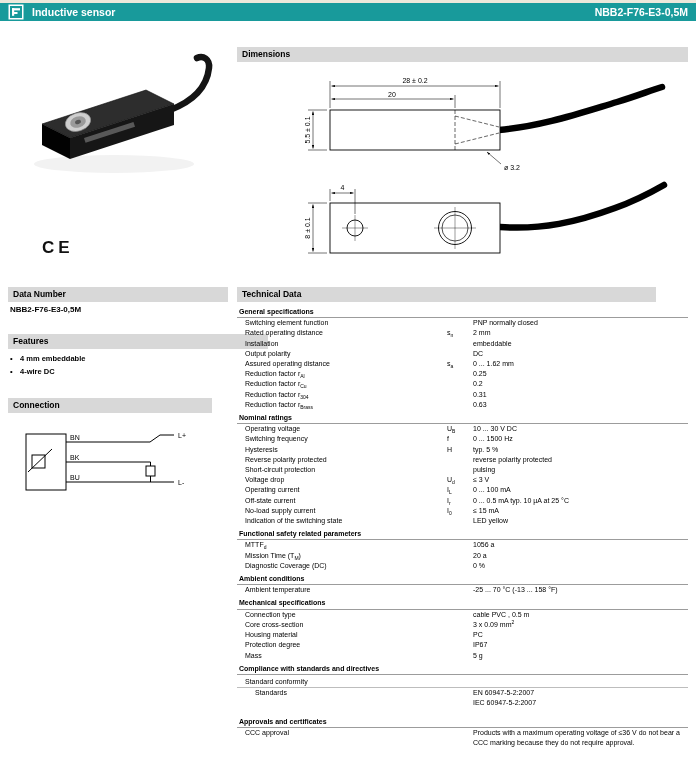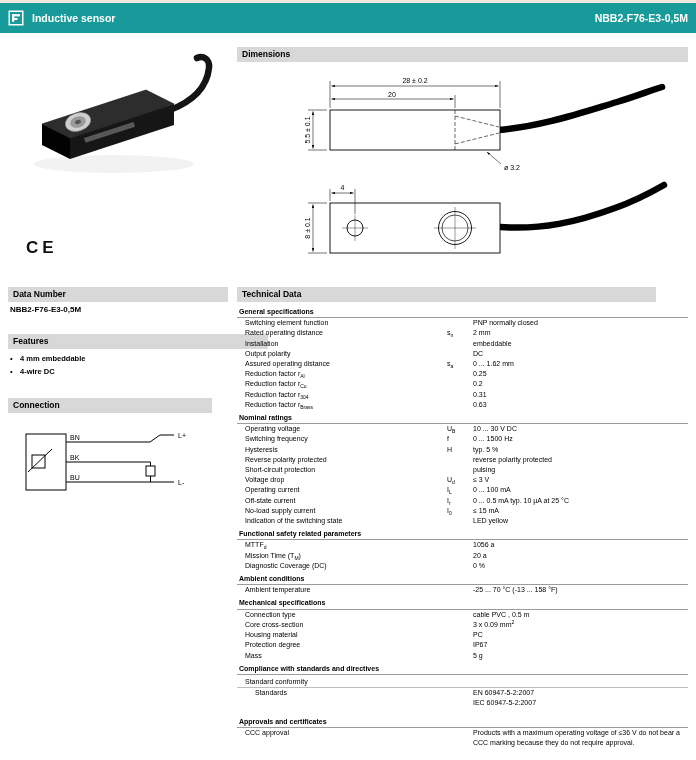--- a/index.html
+++ b/index.html
@@ -5,34 +5,34 @@
   html,body{margin:0;padding:0;}
   body{
     width:696px;height:760px;position:relative;overflow:hidden;
     background:#ffffff;color:#000;
     font-family:"Liberation Sans", sans-serif;
     -webkit-font-smoothing:antialiased;
   }
   .abs{position:absolute;}
   .topstrip{left:0;top:0;width:696px;height:3px;background:#ece8db;}
   .hdr{
-    left:0;top:3px;width:696px;height:30px;background:var(--accent,#189a9b);
+    left:0;top:3px;width:696px;height:18px;background:var(--accent,#189a9b);
     display:flex;align-items:center;box-sizing:border-box;padding:0 8px;
   }
   .hdr .logo{flex:none;margin-right:8px;}
   .hdr-title{color:#fff;font-weight:bold;font-size:10.5px;flex:1;}
   .hdr-model{color:#fff;font-weight:bold;font-size:10.5px;text-align:right;}
   .bar{
     background:var(--barbg,#d8d8d8);height:15px;line-height:15px;
     font-size:8.5px;font-weight:bold;padding-left:5px;box-sizing:border-box;
   }
   .model-val{font-size:8px;font-weight:bold;}
   .feat{font-size:7.5px;font-weight:bold;line-height:13px;display:flex;}
   .feat .dot{width:10px;flex:none;text-align:left;}
-  .ce{font-size:17px;font-weight:bold;letter-spacing:4px;color:#111;}
+  .ce{font-size:17px;font-weight:bold;letter-spacing:4px;color:#111;margin-left:16px;}
   
   .tbl{left:237px;top:304px;width:451px;font-size:7px;line-height:10.2px;}
   .t-sec{font-weight:bold;border-bottom:1px solid #9c9c9c;margin-top:3px;padding:0 0 0 2px;}
   .t-sec.gap{margin-top:8px;}
   .t-row{display:flex;align-items:flex-start;}
   .t-label{width:210px;flex:none;padding-left:8px;box-sizing:border-box;}
   .t-sym{width:26px;flex:none;}
   .t-val{flex:1;}
   .t-row.grp{border-bottom:1px solid #bdbdbd;margin-top:2px;}
   .t-row.sub .t-label{padding-left:18px;}

